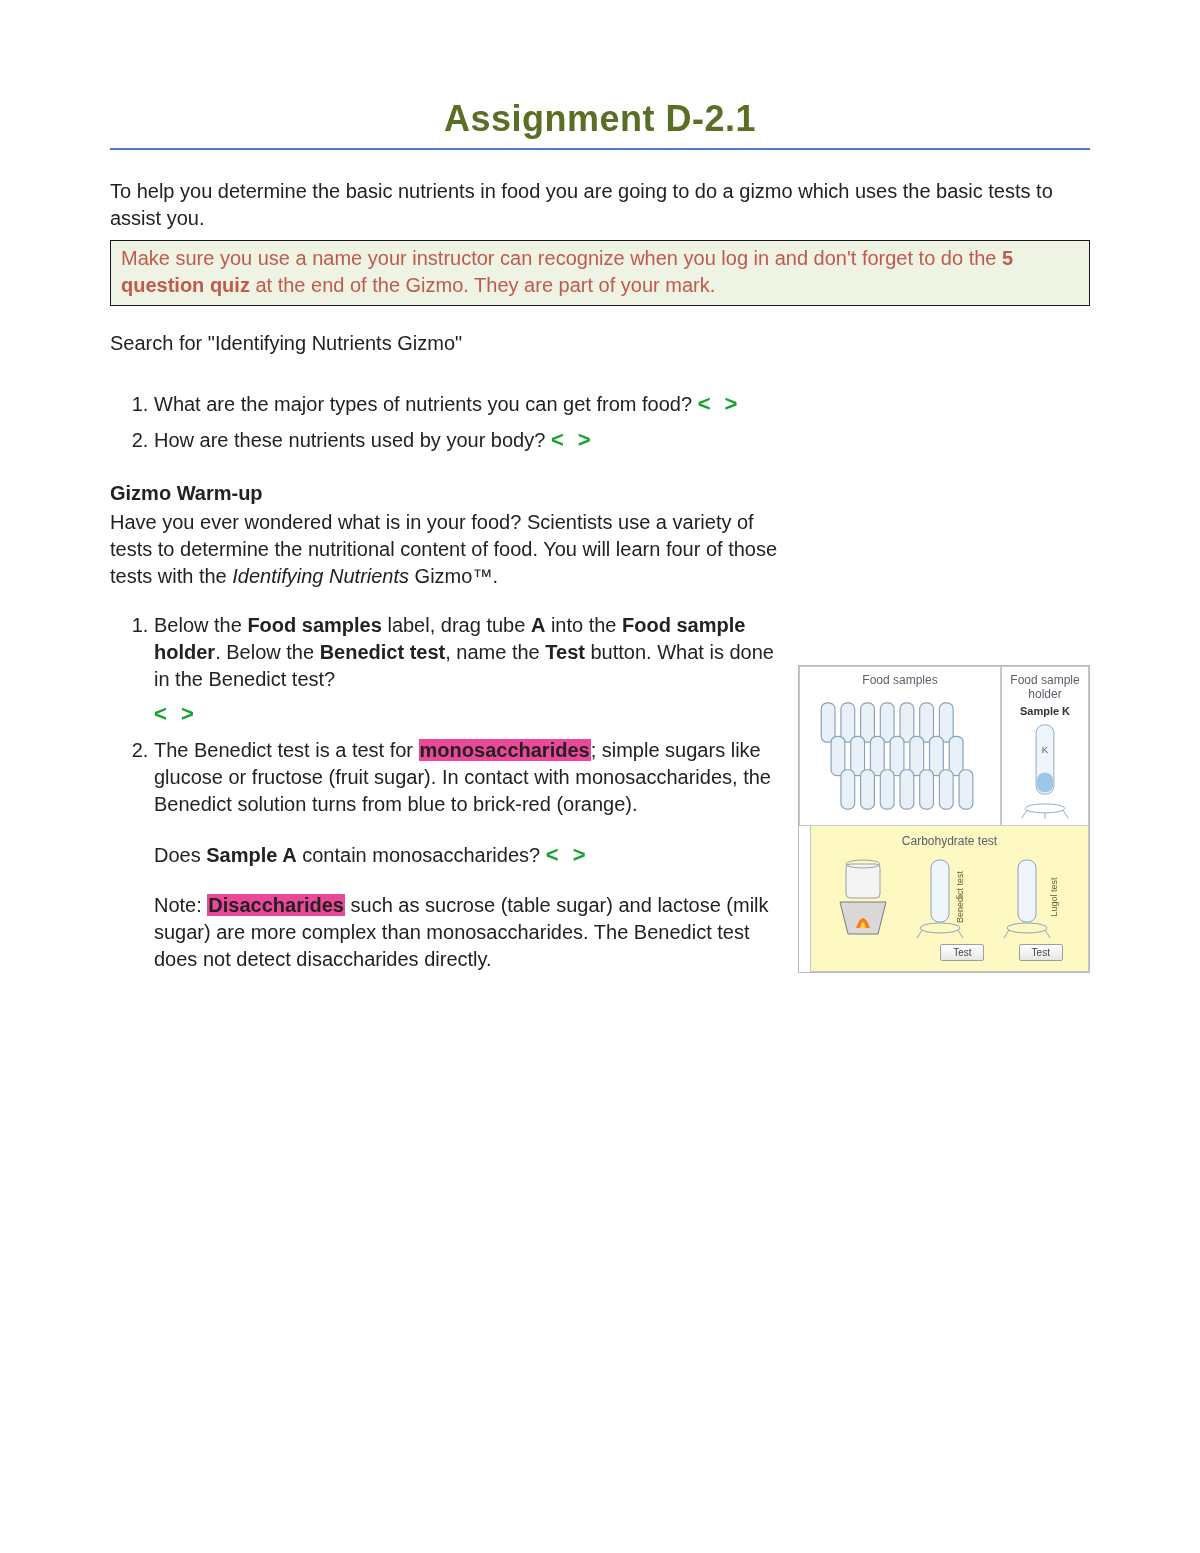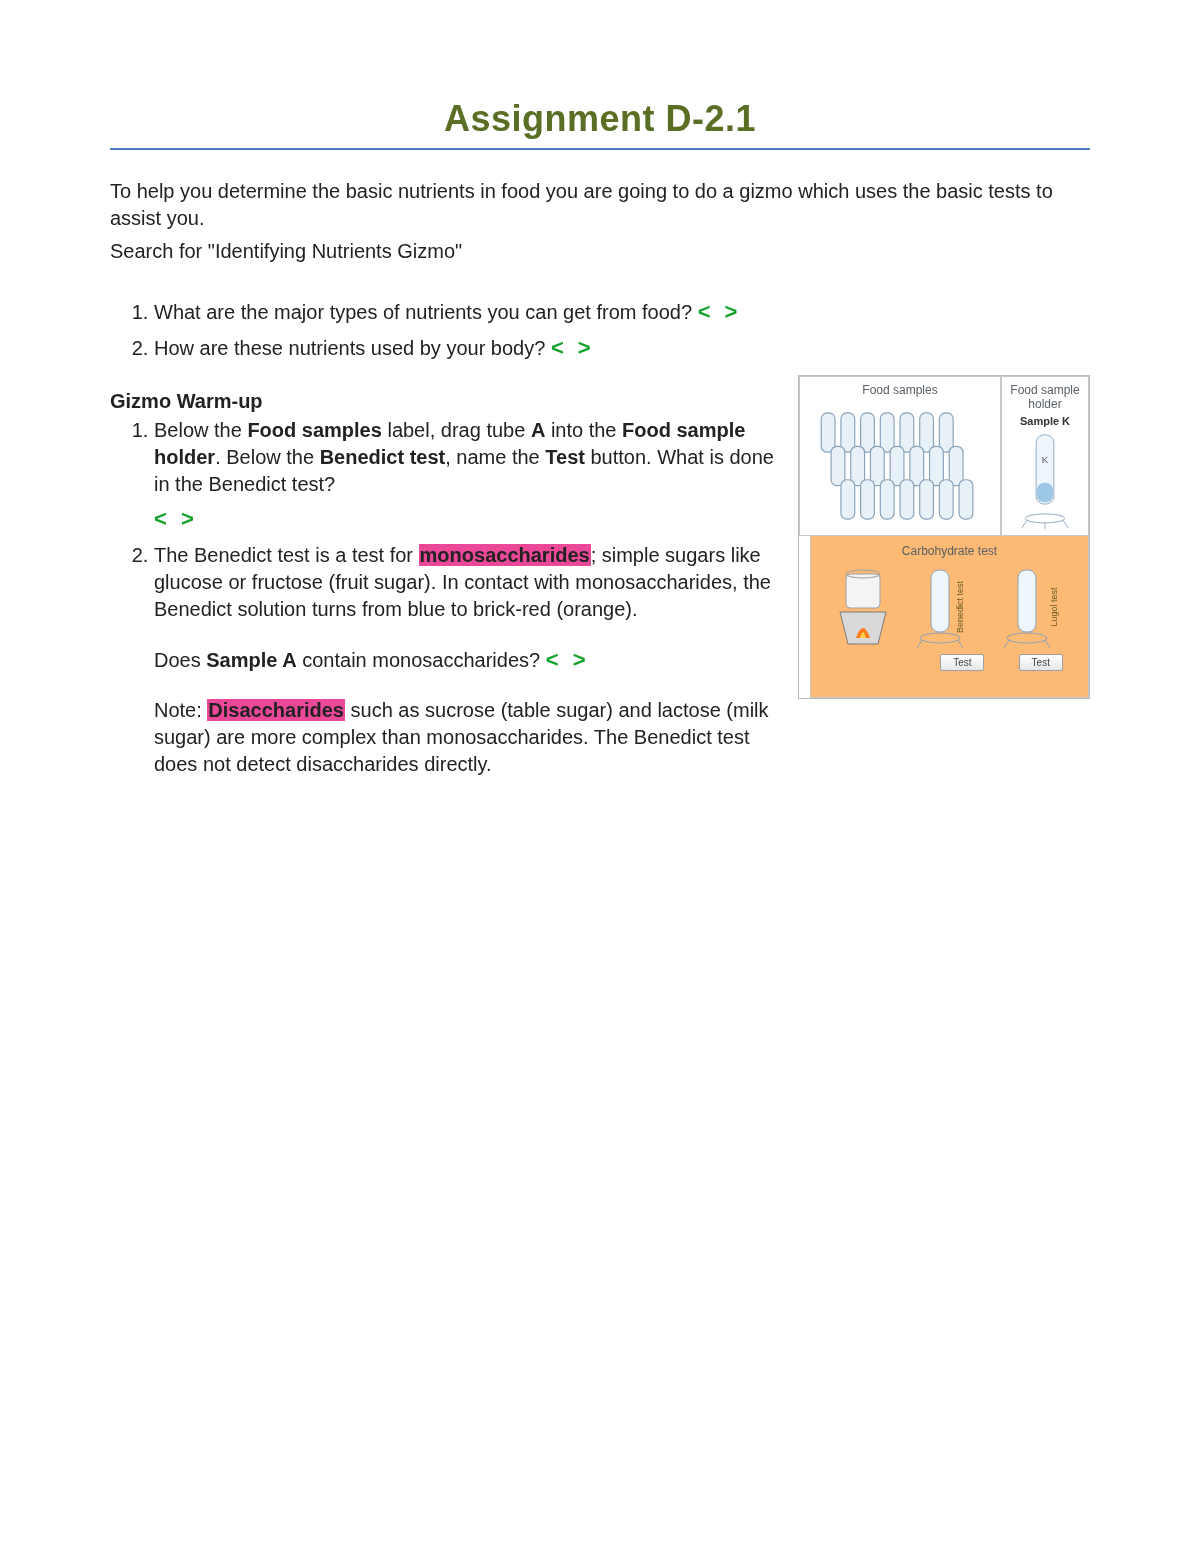--- a/index.html
+++ b/index.html
@@ -67,21 +67,21 @@
     color: #15a22c;
     font-weight: 800;
     font-size: 22px;
     letter-spacing: 4px;
     white-space: nowrap;
   }
   .arrows-block { display:block; margin-top:6px; }
   .two-col {
     display: flex;
     gap: 16px;
-    align-items: center;
+    align-items: flex-end;
   }
   .two-col .left { flex: 1 1 auto; }
   .two-col .right {
     flex: 0 0 290px;
   }
   .warmup-head {
     font-size: 20px;
     font-weight: 700;
     margin: 6px 0 4px 0;
   }
@@ -144,22 +144,22 @@
   }
   .tube-lg {
     margin: 6px auto 0 auto;
     width: 36px; height: 80px;
   }
   .tube-stand {
     width: 54px; margin: 0 auto;
   }
   .gizmo-bottom {
     border-top: 0;
-    padding: 6px 8px 26px 8px;
-    background: #fdba74;
+    padding: 6px 8px 10px 8px;
+    background: #fef9c3;
     border: 1px solid #c7c7c7;
     border-top: none;
     text-align: center;
     min-height: 132px;
     box-sizing: border-box;
     margin-left: 11px;
   }
   .carb-label { text-align: center; font-size: 12px; margin-bottom: 6px; }
   .carb-row {
     display: flex;
@@ -190,39 +190,45 @@
 </head>
 <body>
 
 <div class="page">
 
   <h1 class="title">Assignment D-2.1</h1>
   <div class="title-rule"></div>
 
   <p class="intro">To help you determine the basic nutrients in food you are going to do a gizmo which uses the basic tests to assist you.</p>
 
+  <div class="notice">
+    <span>Make sure you use a name your instructor can recognize when you log in and don't forget to do the </span><span class="bold">5 question quiz</span><span> at the end of the Gizmo. They are part of your mark.</span>
+  </div>
 
   <p class="search-line">Search for "Identifying Nutrients Gizmo"</p>
 
 
   <div class="two-col">
     <div class="left">
 
       <ol class="qlist">
         <li>
           <span>What are the major types of nutrients you can get from food?</span>
           <span class="arrows">&lt;  &gt;</span>
         </li>
         <li>
           <span>How are these nutrients used by your body?</span>
           <span class="arrows">&lt;  &gt;</span>
         </li>
       </ol>
 
       <p class="warmup-head">Gizmo Warm-up</p>
+      <p class="warmup-text">
+        <span>Have you ever wondered what is in your food? Scientists use a variety of tests to determine the nutritional content of food. You will learn four of those tests with the </span><span class="ital">Identifying Nutrients</span><span> Gizmo™.</span>
+      </p>
 
       <ol class="warmup-list">
         <li>
           <span>Below the </span><span class="bold">Food samples</span><span> label, drag tube </span><span class="bold">A</span><span> into the </span><span class="bold">Food sample holder</span><span>. Below the </span><span class="bold">Benedict test</span><span>, name the </span><span class="bold">Test</span><span> button. What is done in the Benedict test?</span>
           <span class="arrows arrows-block">&lt;  &gt;</span>
         </li>
         <li>
           <span>The Benedict test is a test for </span><span class="hl">monosaccharides</span><span>; simple sugars like glucose or fructose (fruit sugar). In contact with monosaccharides, the Benedict solution turns from blue to brick-red (orange).</span>
         </li>
       </ol>

